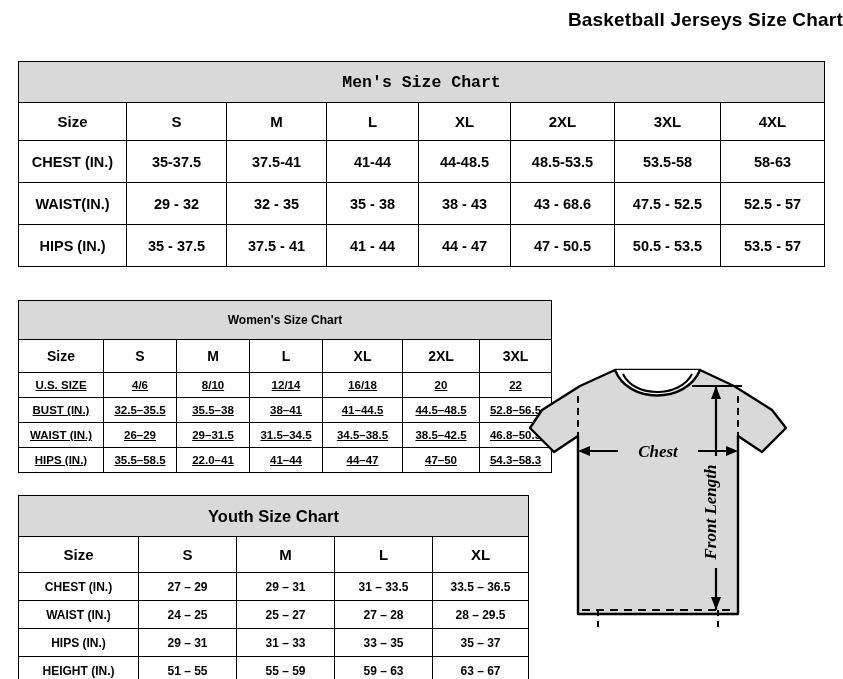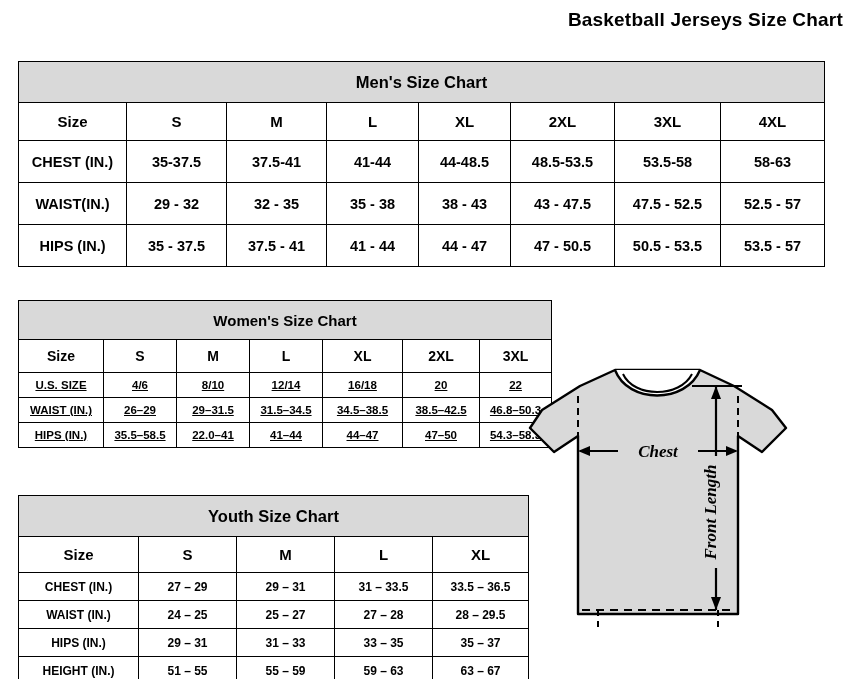--- a/index.html
+++ b/index.html
@@ -40,20 +40,21 @@
   
   #men-chart {
     position: absolute;
     left: 18px;
     top: 61px;
     width: 806px;
   }
   #men-chart .title-cell {
     height: 40px;
     font-size: 16.5px;
+    font-family: Liberation Mono, monospace;
   }
   #men-chart .hdr td {
     height: 37px;
     font-size: 15px;
   }
   #men-chart .row td {
     height: 41px;
     font-size: 14.5px;
   }
   #men-chart .lbl {
@@ -61,21 +62,21 @@
   }
   
   #women-chart {
     position: absolute;
     left: 18px;
     top: 300px;
     width: 533px;
   }
   #women-chart .title-cell {
     height: 38px;
-    font-size: 15px;
+    font-size: 12px;
   }
   #women-chart .hdr td {
     height: 32px;
     font-size: 14px;
   }
   #women-chart .row td {
     height: 24px;
     font-size: 11.5px;
     text-decoration: underline;
   }
@@ -162,21 +163,21 @@
       <td>48.5-53.5</td>
       <td>53.5-58</td>
       <td>58-63</td>
     </tr>
     <tr class="row">
       <td class="lbl">WAIST(IN.)</td>
       <td>29 - 32</td>
       <td>32 - 35</td>
       <td>35 - 38</td>
       <td>38 - 43</td>
-      <td>43 - 47.5</td>
+      <td>43 - 68.6</td>
       <td>47.5 - 52.5</td>
       <td>52.5 - 57</td>
     </tr>
     <tr class="row">
       <td class="lbl">HIPS (IN.)</td>
       <td>35 - 37.5</td>
       <td>37.5 - 41</td>
       <td>41 - 44</td>
       <td>44 - 47</td>
       <td>47 - 50.5</td>
@@ -212,20 +213,29 @@
     <tr class="row">
       <td class="lbl">U.S. SIZE</td>
       <td>4/6</td>
       <td>8/10</td>
       <td>12/14</td>
       <td>16/18</td>
       <td>20</td>
       <td>22</td>
     </tr>
     <tr class="row">
+      <td class="lbl">BUST (IN.)</td>
+      <td>32.5–35.5</td>
+      <td>35.5–38</td>
+      <td>38–41</td>
+      <td>41–44.5</td>
+      <td>44.5–48.5</td>
+      <td>52.8–56.5</td>
+    </tr>
+    <tr class="row">
       <td class="lbl">WAIST (IN.)</td>
       <td>26–29</td>
       <td>29–31.5</td>
       <td>31.5–34.5</td>
       <td>34.5–38.5</td>
       <td>38.5–42.5</td>
       <td>46.8–50.3</td>
     </tr>
     <tr class="row">
       <td class="lbl">HIPS (IN.)</td>

